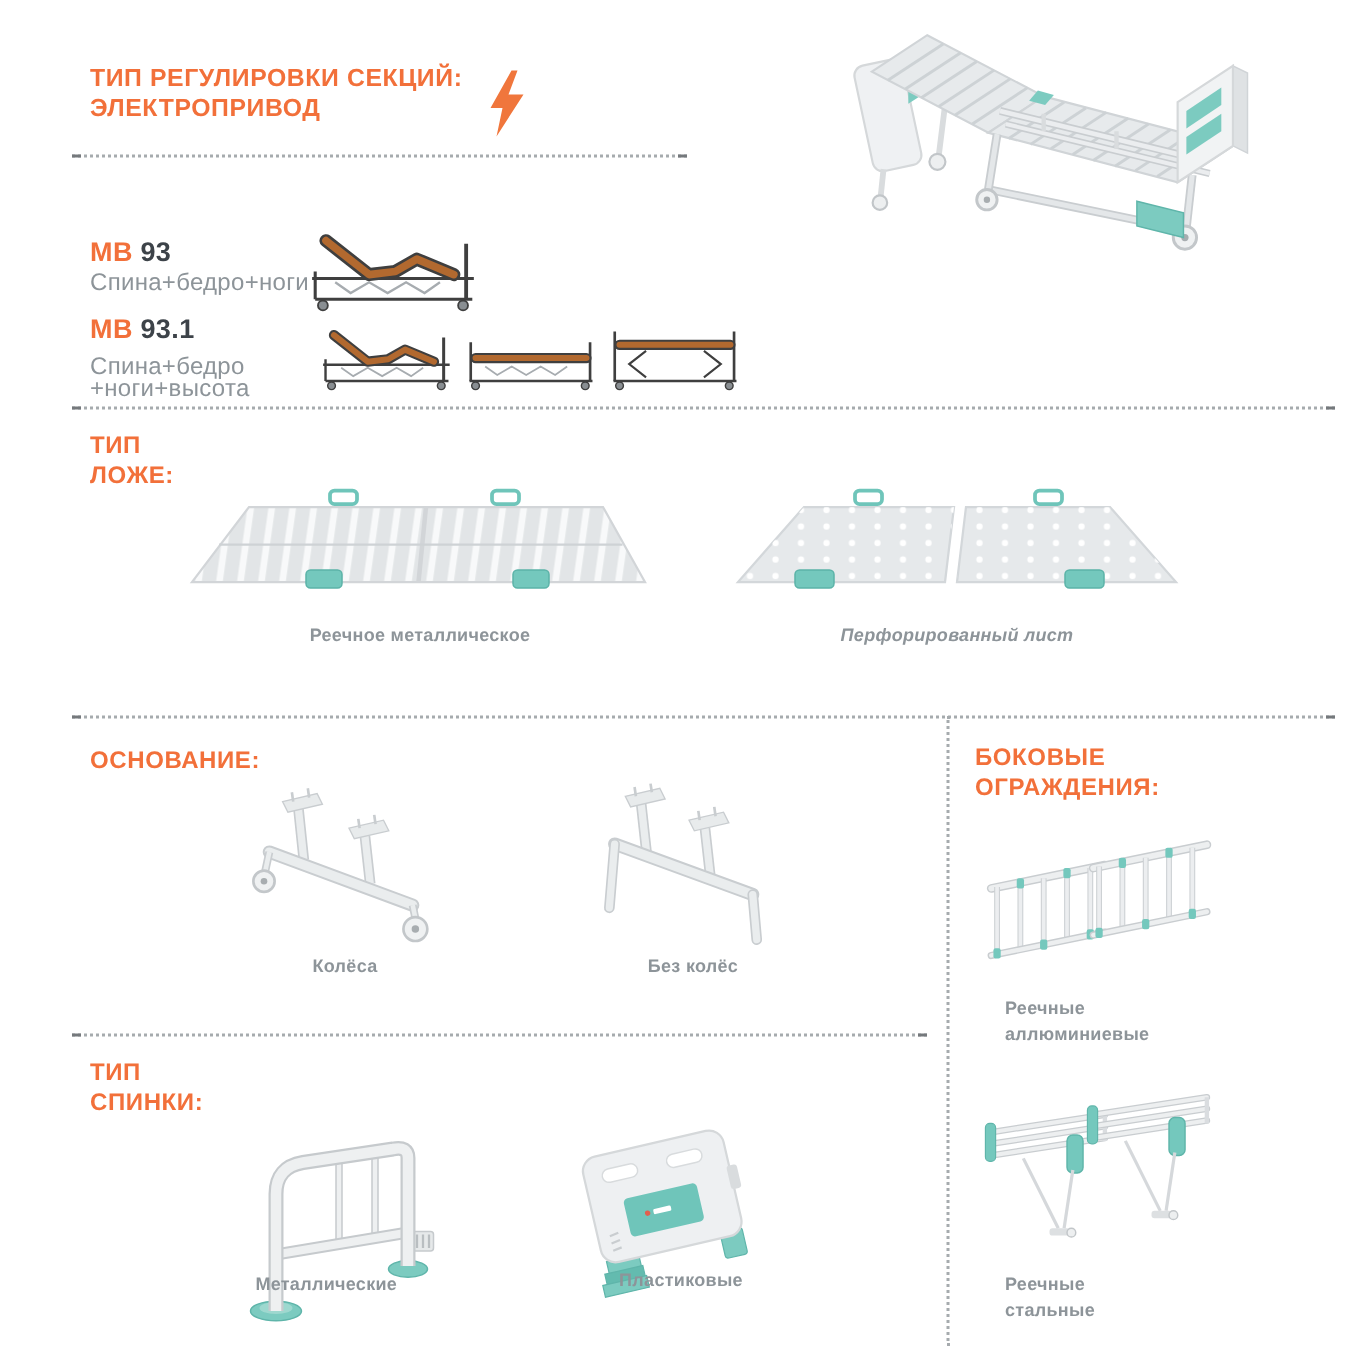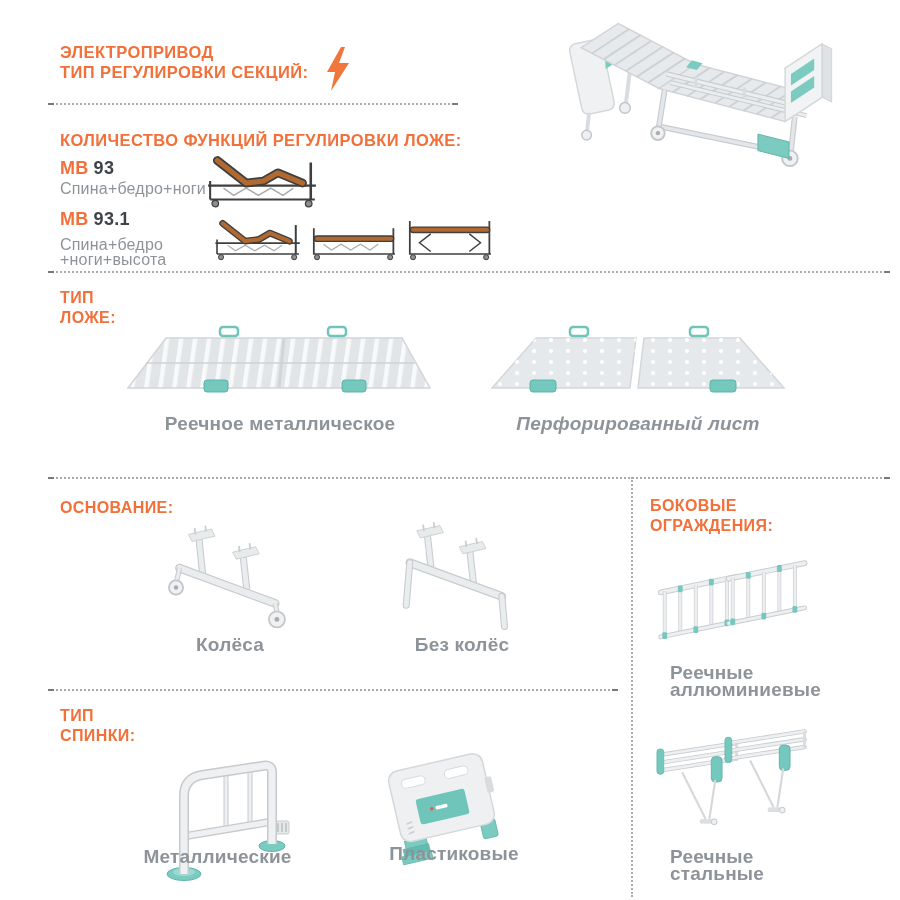--- a/index.html
+++ b/index.html
@@ -1,40 +1,40 @@
 <!DOCTYPE html>
 <html><head>
 <meta charset="utf-8">
 <style>
   html,body{margin:0;padding:0;background:#ffffff;}
   #canvas{position:relative;width:900px;height:900px;background:#ffffff;overflow:hidden;
           font-family:"Liberation Sans",sans-serif;}
   .abs{position:absolute;}
   .h-orange{color:#F2703A;font-weight:700;font-size:16px;line-height:20px;letter-spacing:.4px;}
   .h-orange.big{font-size:16.5px;}
-  .caption{color:#8D9499;font-weight:600;font-size:19px;letter-spacing:.2px;line-height:17px;}
+  .caption{color:#8D9499;font-weight:600;font-size:12px;letter-spacing:.2px;line-height:17px;}
   .caption.center{text-align:center;}
   .model-name{font-size:18px;font-weight:700;color:#3D4349;letter-spacing:.3px;}
   .model-name .prefix{color:#F2703A;margin-right:5px;}
   .model-desc{color:#8D9499;font-size:16px;font-weight:400;line-height:15px;letter-spacing:.2px;}
   .dotline{position:absolute;border-top:2px dotted #A6ABAE;}
   .dotline::before,.dotline::after{content:"";position:absolute;top:-2px;width:6px;height:2px;background:#75797C;}
   .dotline::before{left:0;}
   .dotline::after{right:0;}
   .dotline-v{position:absolute;border-left:2px dotted #A6ABAE;}
   svg{display:block;}
 </style>
 </head>
 <body>
 
 <div id="canvas">
 
   <div class="abs h-orange big" style="left:60px;top:42px;">
+    <div>ТИП РЕГУЛИРОВКИ СЕКЦИЙ:</div>
     <div>ЭЛЕКТРОПРИВОД</div>
-    <div>ТИП РЕГУЛИРОВКИ СЕКЦИЙ:</div>
   </div>
 
   <svg class="abs" style="left:324px;top:46px;" width="28" height="46" viewBox="0 0 28 46">
     <polygon points="17,1 3,26 11,26 7,45 25,17 15,17 21,1" fill="#F0763C"></polygon>
   </svg>
 
   <svg class="abs" style="left:548px;top:6px;" width="315" height="165" viewBox="0 0 320 170">
 
     <rect x="26" y="36" width="34" height="74" rx="7" fill="#EFF1F3" stroke="#D5D8DA" stroke-width="1.5" transform="rotate(-12 43 73)"></rect>
     <polygon points="57,52 65,47 65,60 57,65" fill="#7CCBC0"></polygon>
@@ -91,21 +91,20 @@
     <line x1="246" y1="96" x2="246" y2="108" stroke="#D9DCDE" stroke-width="3"></line>
 
     <polygon points="280,39 290,44 290,99 280,94" fill="#DFE2E4" stroke="#D0D4D7" stroke-width="1"></polygon>
     <polygon points="242,64 280,39 280,94 242,119" fill="#F1F3F4" stroke="#D5D8DA" stroke-width="1.5"></polygon>
     <polygon points="248,70 272,54 272,66 248,82" fill="#7CCBC0"></polygon>
     <polygon points="248,88 272,72 272,84 248,100" fill="#7CCBC0"></polygon>
   </svg>
 
   <div class="dotline" style="left:48px;top:103px;width:410px;"></div>
 
-  <div class="abs h-orange big" style="left:60px;top:130px;">КОЛИЧЕСТВО ФУНКЦИЙ РЕГУЛИРОВКИ ЛОЖЕ:</div>
 
   <div class="abs model-name" style="left:60px;top:158px;">
     <span class="prefix">МВ</span><span>93</span>
   </div>
   <div class="abs model-desc" style="left:60px;top:181px;">Спина+бедро+ноги</div>
 
   <svg class="abs" style="left:205px;top:152px;" width="115" height="58" viewBox="0 0 112 54">
     <line x1="5" y1="45" x2="107" y2="45" stroke="#3F3F3F" stroke-width="2"></line>
     <circle cx="10" cy="49" r="3.2" fill="#898E92" stroke="#3F3F3F" stroke-width="1.2"></circle>
     <circle cx="101" cy="49" r="3.2" fill="#898E92" stroke="#3F3F3F" stroke-width="1.2"></circle>

